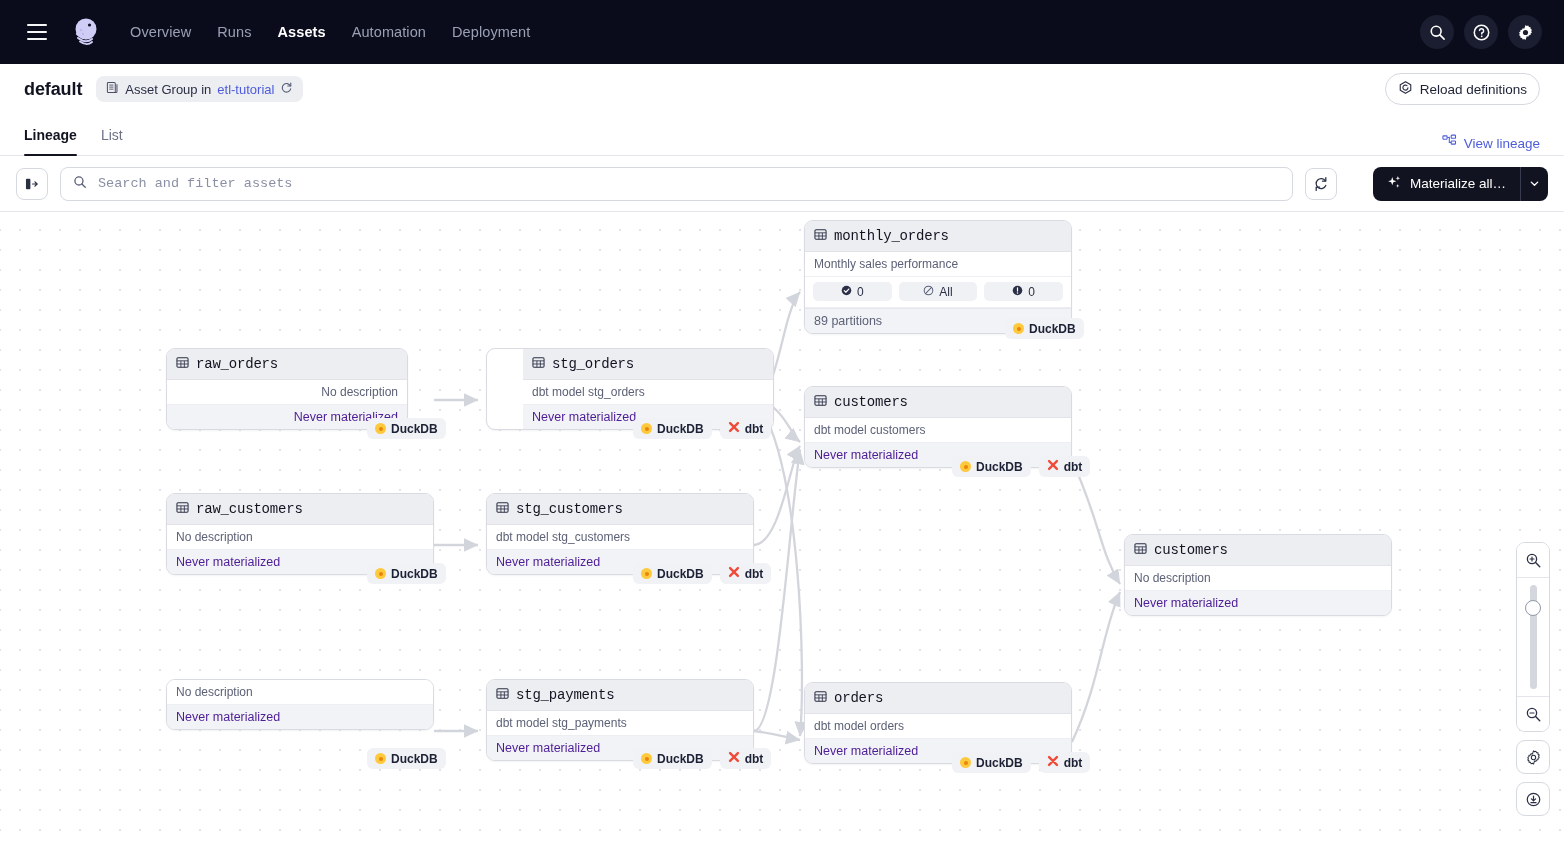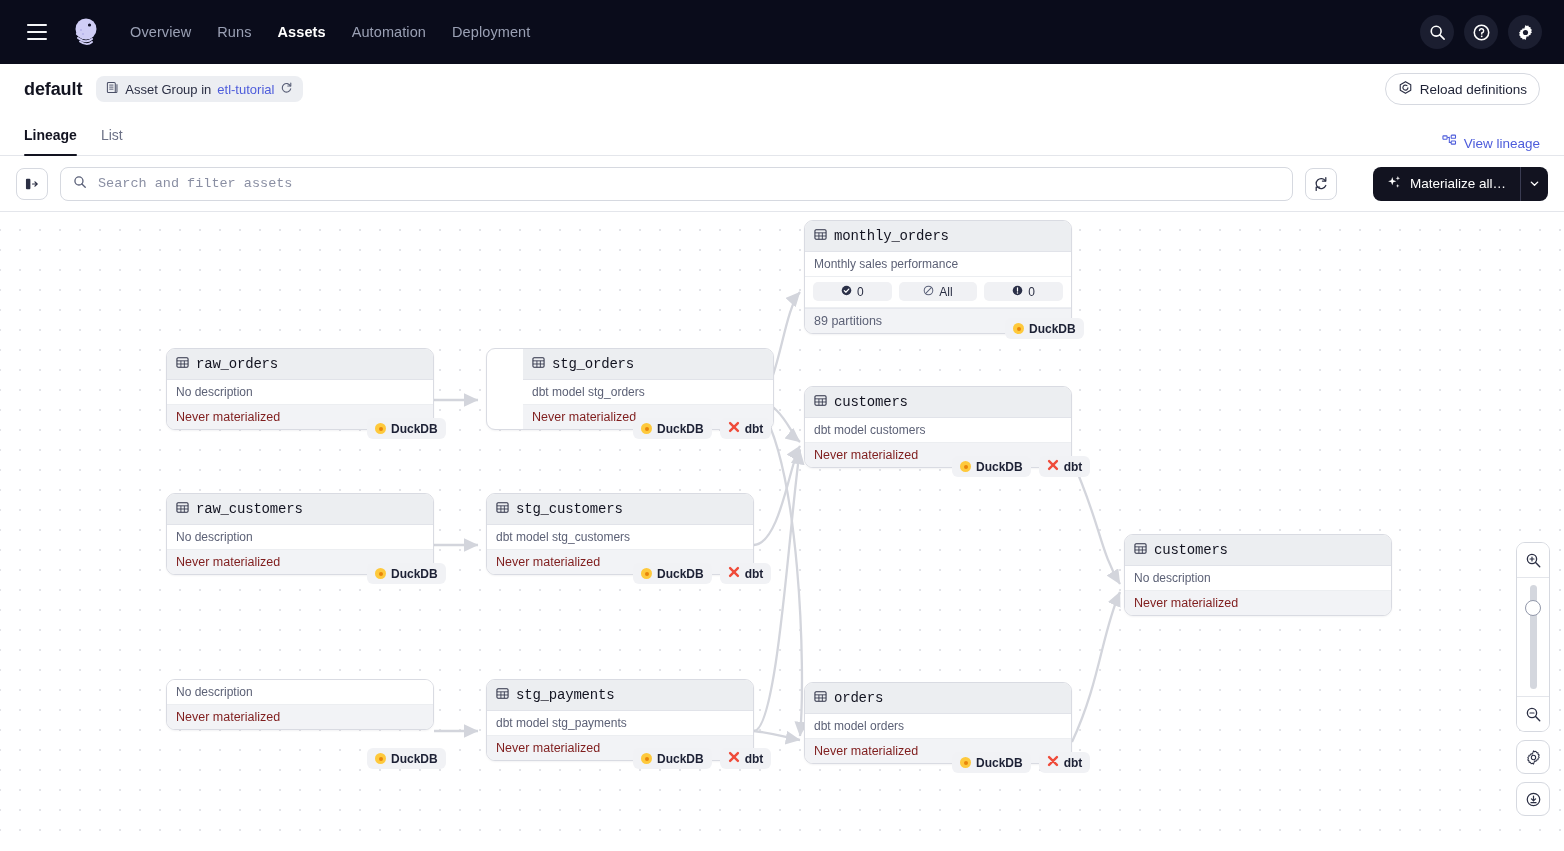--- a/index.html
+++ b/index.html
@@ -139,21 +139,21 @@
     background: #eceef1; padding: 6px 9px;
     display: flex; align-items: center; gap: 7px;
     border-bottom: 1px solid #e1e3e9;
   }
   .node-name { font-size: 14px; color: #121320; letter-spacing: -.2px; }
   .node-desc {
     padding: 5px 9px; font-size: 12px; color: #5c6176;
     background: #fff; border-bottom: 1px solid #eceef1;
   }
   .node-status {
-    padding: 5px 9px; font-size: 12.5px; color: #7f1d1d; background: #f2f3f6;
+    padding: 5px 9px; font-size: 12.5px; color: #4c1d95; background: #f2f3f6;
   }
   .node-parts {
     padding: 5px 9px; font-size: 12.5px; color: #5c6176; background: #f2f3f6;
     border-top: 1px solid #e6e8ee;
   }
   .part-row {
     display: flex; gap: 7px; padding: 5px 8px 6px; background: #fff;
     border-bottom: 1px solid #eceef1;
   }
   .part-chip {
@@ -418,21 +418,21 @@
   </div>
   <div class="tagrow" style="left:1005px; top:106px;">
     <div class="tag">
       <span class="duck-dot">
           <i></i>
         </span>
       <span>DuckDB</span>
     </div>
   </div>
 
-  <div class="node" style="left:166px; top:136px; width:268px;">
+  <div class="node" style="left:166px; top:136px; width:242px;text-align:right;">
     <div class="node-head">
       <span>
         <svg width="13" height="13" viewBox="0 0 14 14">
             <rect x="1" y="2" width="12" height="10" rx="1.2" stroke="#2b2f44" stroke-width="1.1" fill="none"></rect>
             <path d="M1 5.2h12M1 8.6h12M5.3 5.2V12M9 5.2V12" stroke="#2b2f44" stroke-width=".9"></path>
           </svg>
       </span>
       <span class="node-name mono">raw_orders</span>
     </div>
     <div class="node-desc">No description</div>

